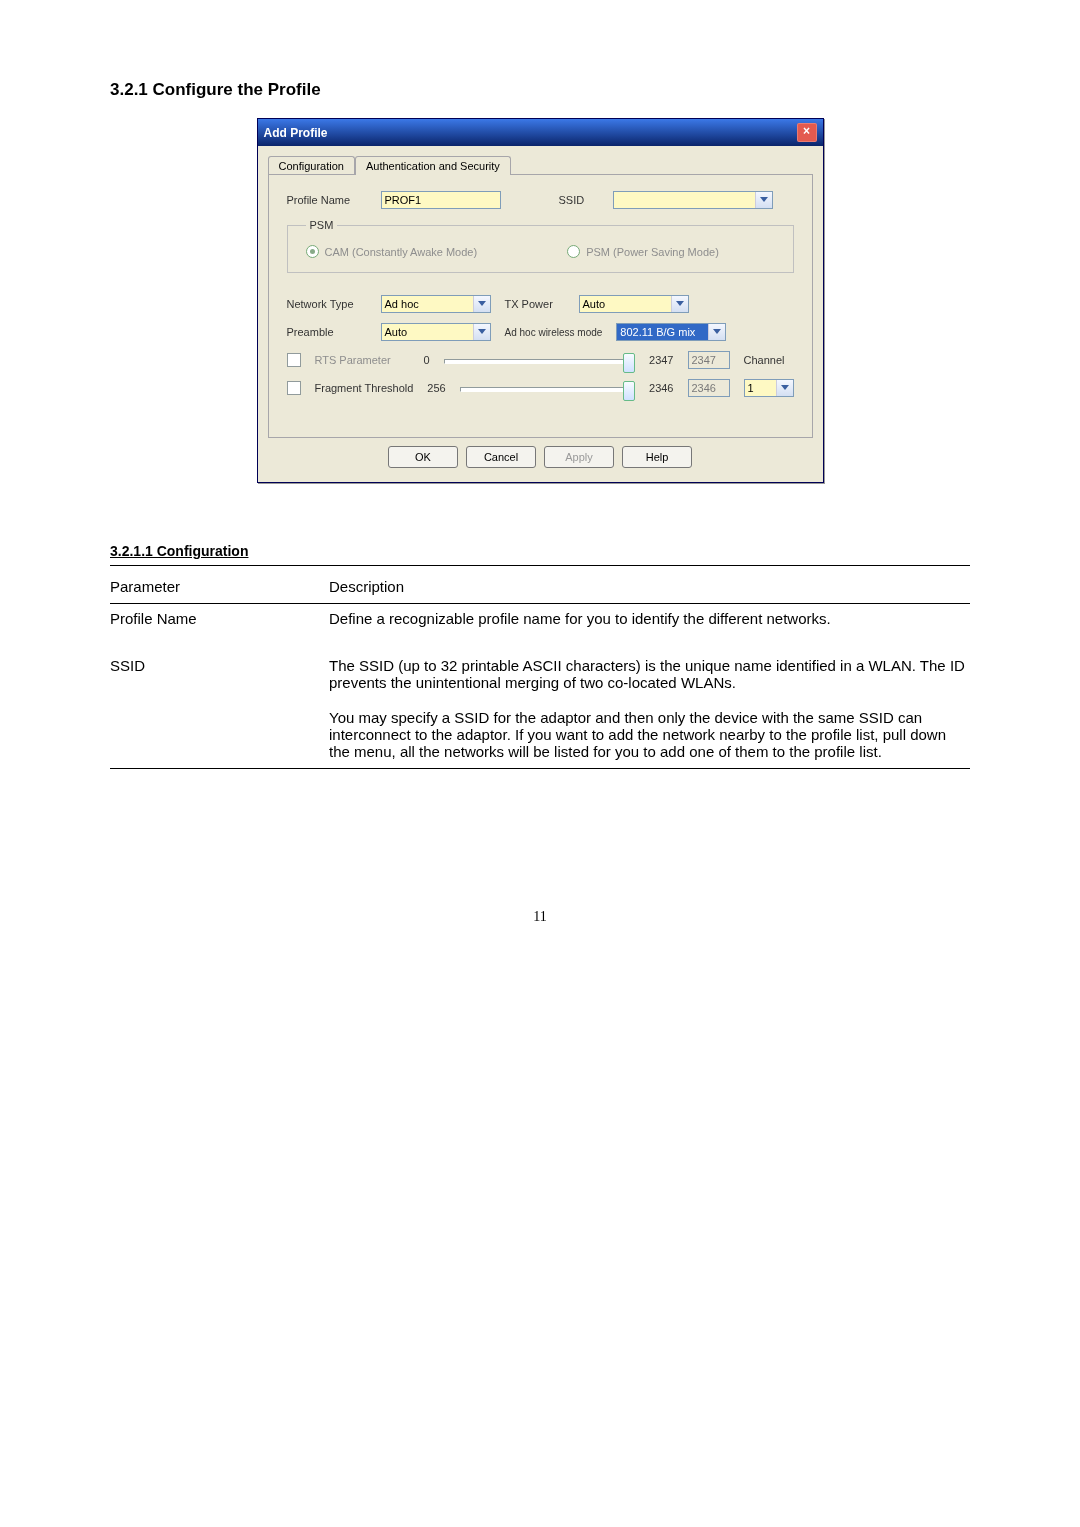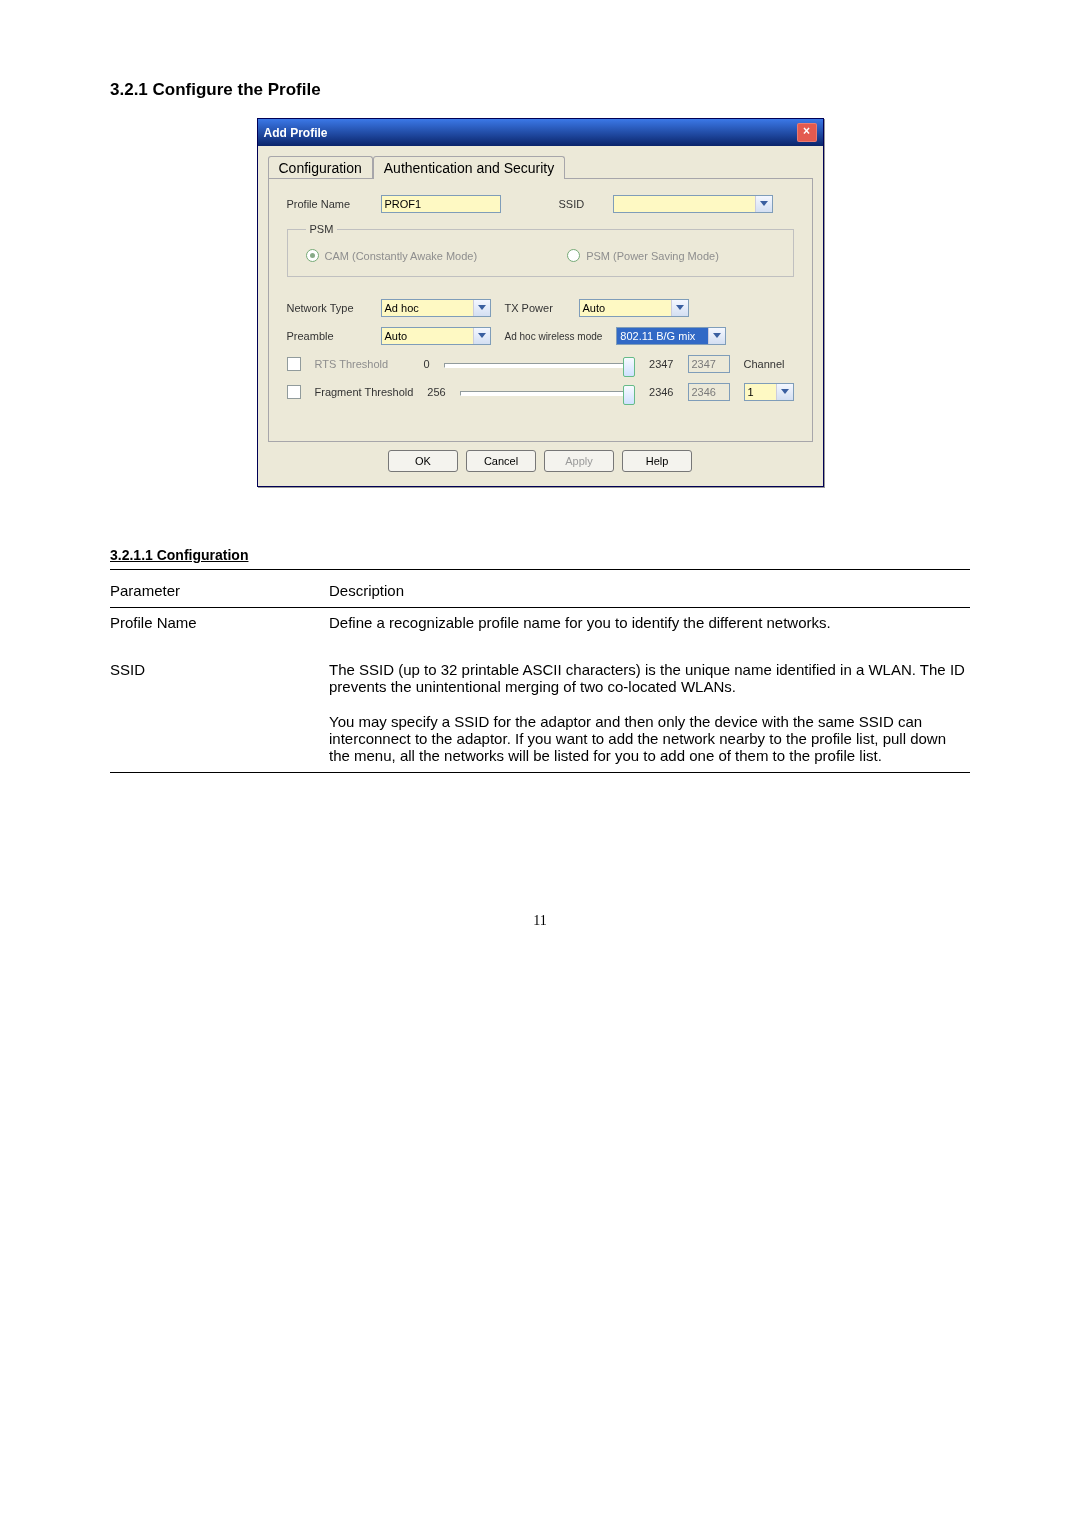--- a/index.html
+++ b/index.html
@@ -33,21 +33,21 @@
   .titlebar .spacer{flex:1}
   .closebtn{
     width:18px;height:17px;background:#e35a4f;border:1px solid #fff3;
     color:#fff;text-align:center;line-height:15px;font-weight:bold;
     font-size:12px;border-radius:2px;
   }
   .body{background:var(--win-face);padding:10px 10px 4px 10px;}
   .tabs{display:flex;gap:0;margin-bottom:-1px;}
   .tab{
     padding:3px 10px;border:1px solid var(--win-border);
-    border-bottom:none;background:var(--win-face);font-size:14px;
+    border-bottom:none;background:var(--win-face);font-size:11px;
     border-radius:3px 3px 0 0;
   }
   .tab.active{background:#fff0;position:relative;z-index:2;}
   .panel{
     border:1px solid var(--win-border);padding:16px 18px 14px 18px;
     background:var(--win-face);
   }
   .row{display:flex;align-items:center;gap:14px;margin-bottom:10px;}
   .lbl{min-width:80px;color:#333;}
   .lbl-disabled{color:var(--disabled);}
@@ -193,21 +193,21 @@
           <span class="arrow">
               <svg class="caret" width="8" height="6">
                 <path d="M0 0 L8 0 L4 5 Z"></path>
               </svg>
             </span>
         </div>
       </div>
 
       <div class="row">
         <span class="chk"></span>
-        <span class="lbl lbl-disabled" style="min-width:95px">RTS Threshold</span>
+        <span class="lbl lbl-disabled" style="min-width:95px">RTS Parameter</span>
         <span style="color:#333">0</span>
         <div class="slider">
           <div class="track"></div>
             <div class="thumb" style="right:0"></div>
         </div>
         <span style="color:#333">2347</span>
         <input class="fld numbox disabled" value="2347" style="">
         <span style="min-width:50px;color:#333">Channel</span>
       </div>
 

